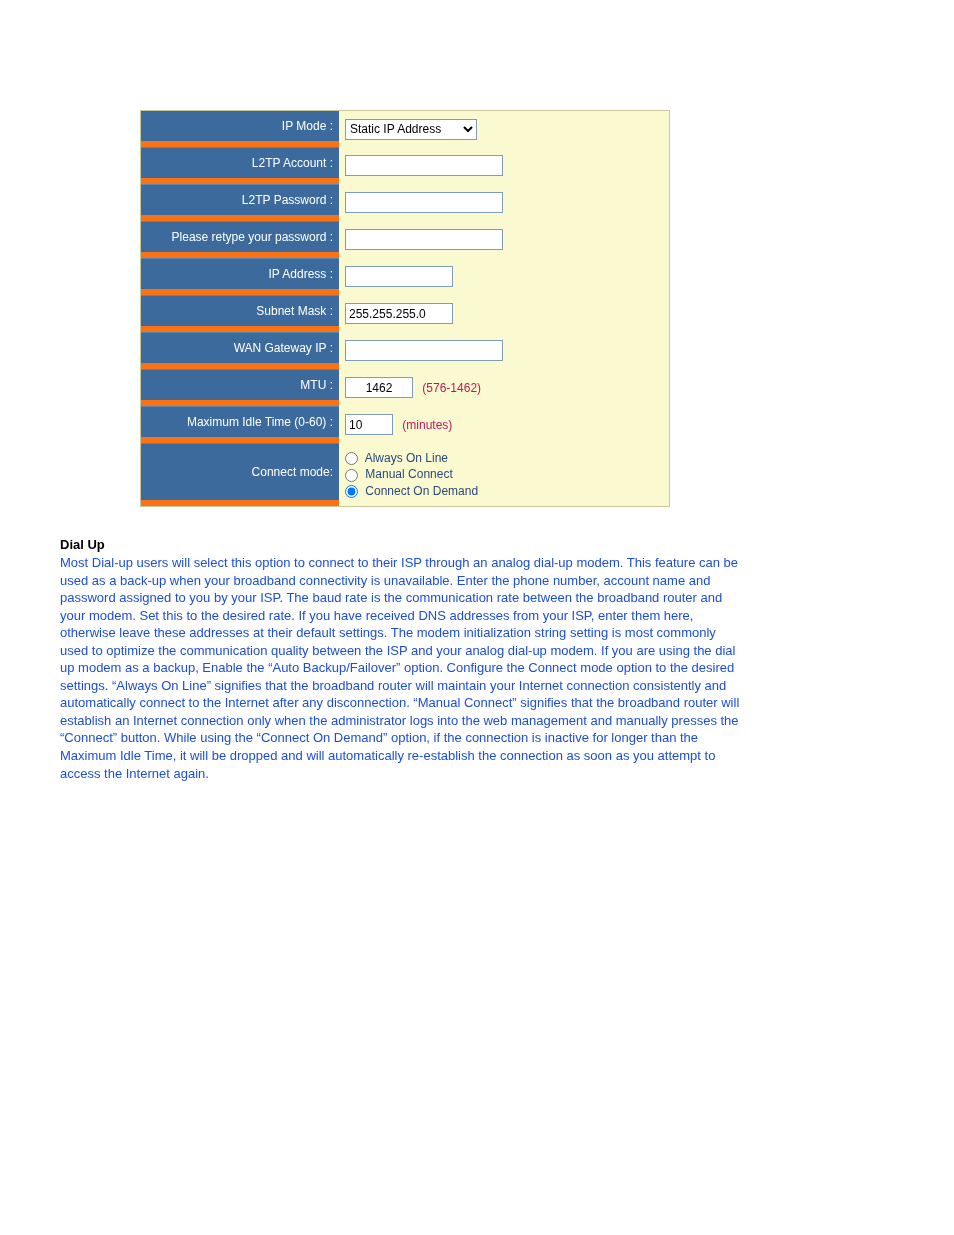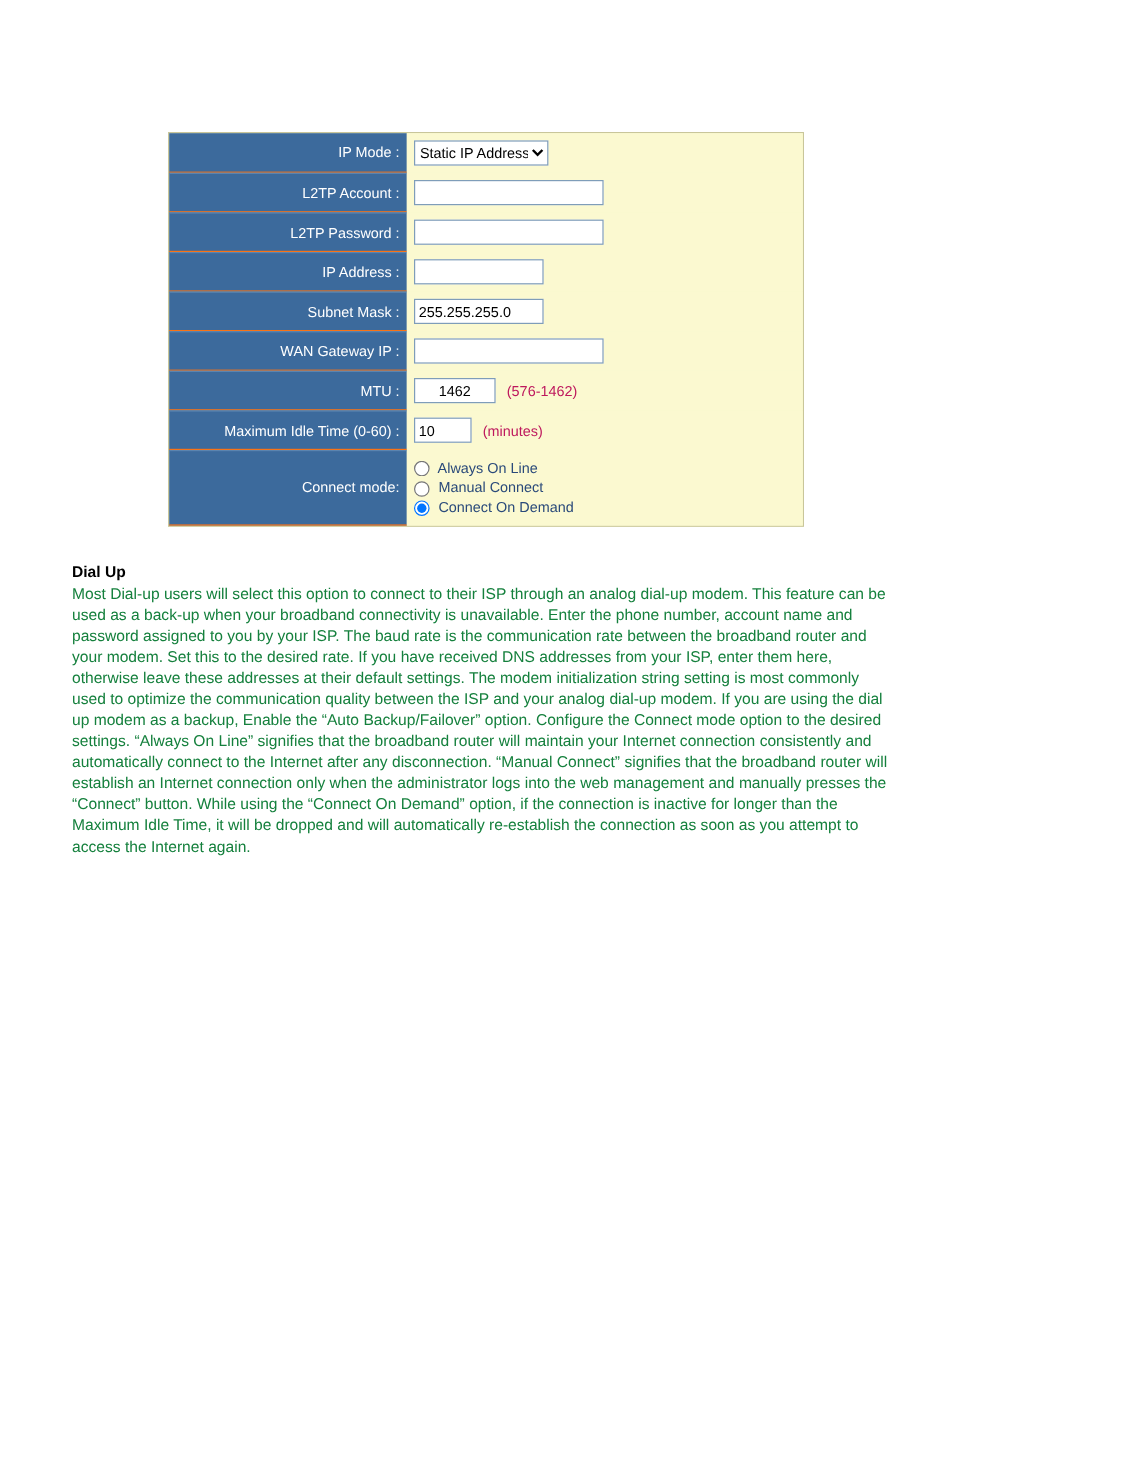--- a/index.html
+++ b/index.html
@@ -25,21 +25,21 @@
   .config-table tr {
   }
   .config-table td.label-cell {
     background: #3c6a9c;
     color: #ffffff;
     font-size: 12px;
     text-align: right;
     padding: 8px 6px 8px 6px;
     width: 186px;
     border-top: 1px solid #5a84b0;
-    border-bottom: 1px solid #f97316;
+    border-bottom: 6px solid #f97316;
     vertical-align: middle;
   }
   .config-table tr:first-child td.label-cell {
     border-top: none;
   }
   .config-table td.value-cell {
     background: #fbf9d0;
     padding: 6px 6px;
     font-size: 12px;
     color: #333;
@@ -52,21 +52,21 @@
     border: 1px solid #7f9db9;
     height: 15px;
     box-sizing: content-box;
   }
   .config-table select {
     font-size: 12px;
     border: 1px solid #7f9db9;
     background: #fff;
     height: 21px;
   }
-  .w-select { width: 112px; }
+  .w-select { width: 132px; }
   .w-wide { width: 150px; }
   .w-ip { width: 100px; }
   .w-small { width: 60px; text-align: center; }
   .w-tiny { width: 40px; }
   .hint {
     font-size: 12px;
     color: #be185d;
     padding-left: 6px;
     vertical-align: middle;
   }
@@ -92,21 +92,21 @@
     font-size: 13px;
     font-weight: bold;
     margin: 0 0 2px 0;
     color: #000;
   }
   .doc p {
     font-family: Verdana, Geneva, sans-serif;
     font-size: 13px;
     line-height: 1.35;
     margin: 0;
-    color: #15803d;
+    color: #1d4ed8;
   }
 </style>
 </head>
 <body>
 
 <div class="page">
 
   <table class="config-table">
     <tbody>
         <tr>
@@ -118,20 +118,26 @@
       </td>
     </tr>
     <tr>
       <td class="label-cell">L2TP Account :</td>
       <td class="value-cell">
         <input type="text" class="w-wide" value="" style="">
       </td>
     </tr>
     <tr>
       <td class="label-cell">L2TP Password :</td>
+      <td class="value-cell">
+        <input type="password" class="w-wide" value="" style="">
+      </td>
+    </tr>
+    <tr>
+      <td class="label-cell">Please retype your password :</td>
       <td class="value-cell">
         <input type="password" class="w-wide" value="" style="">
       </td>
     </tr>
     <tr>
       <td class="label-cell">IP Address :</td>
       <td class="value-cell">
         <input type="text" class="w-ip" value="" style="">
       </td>
     </tr>

